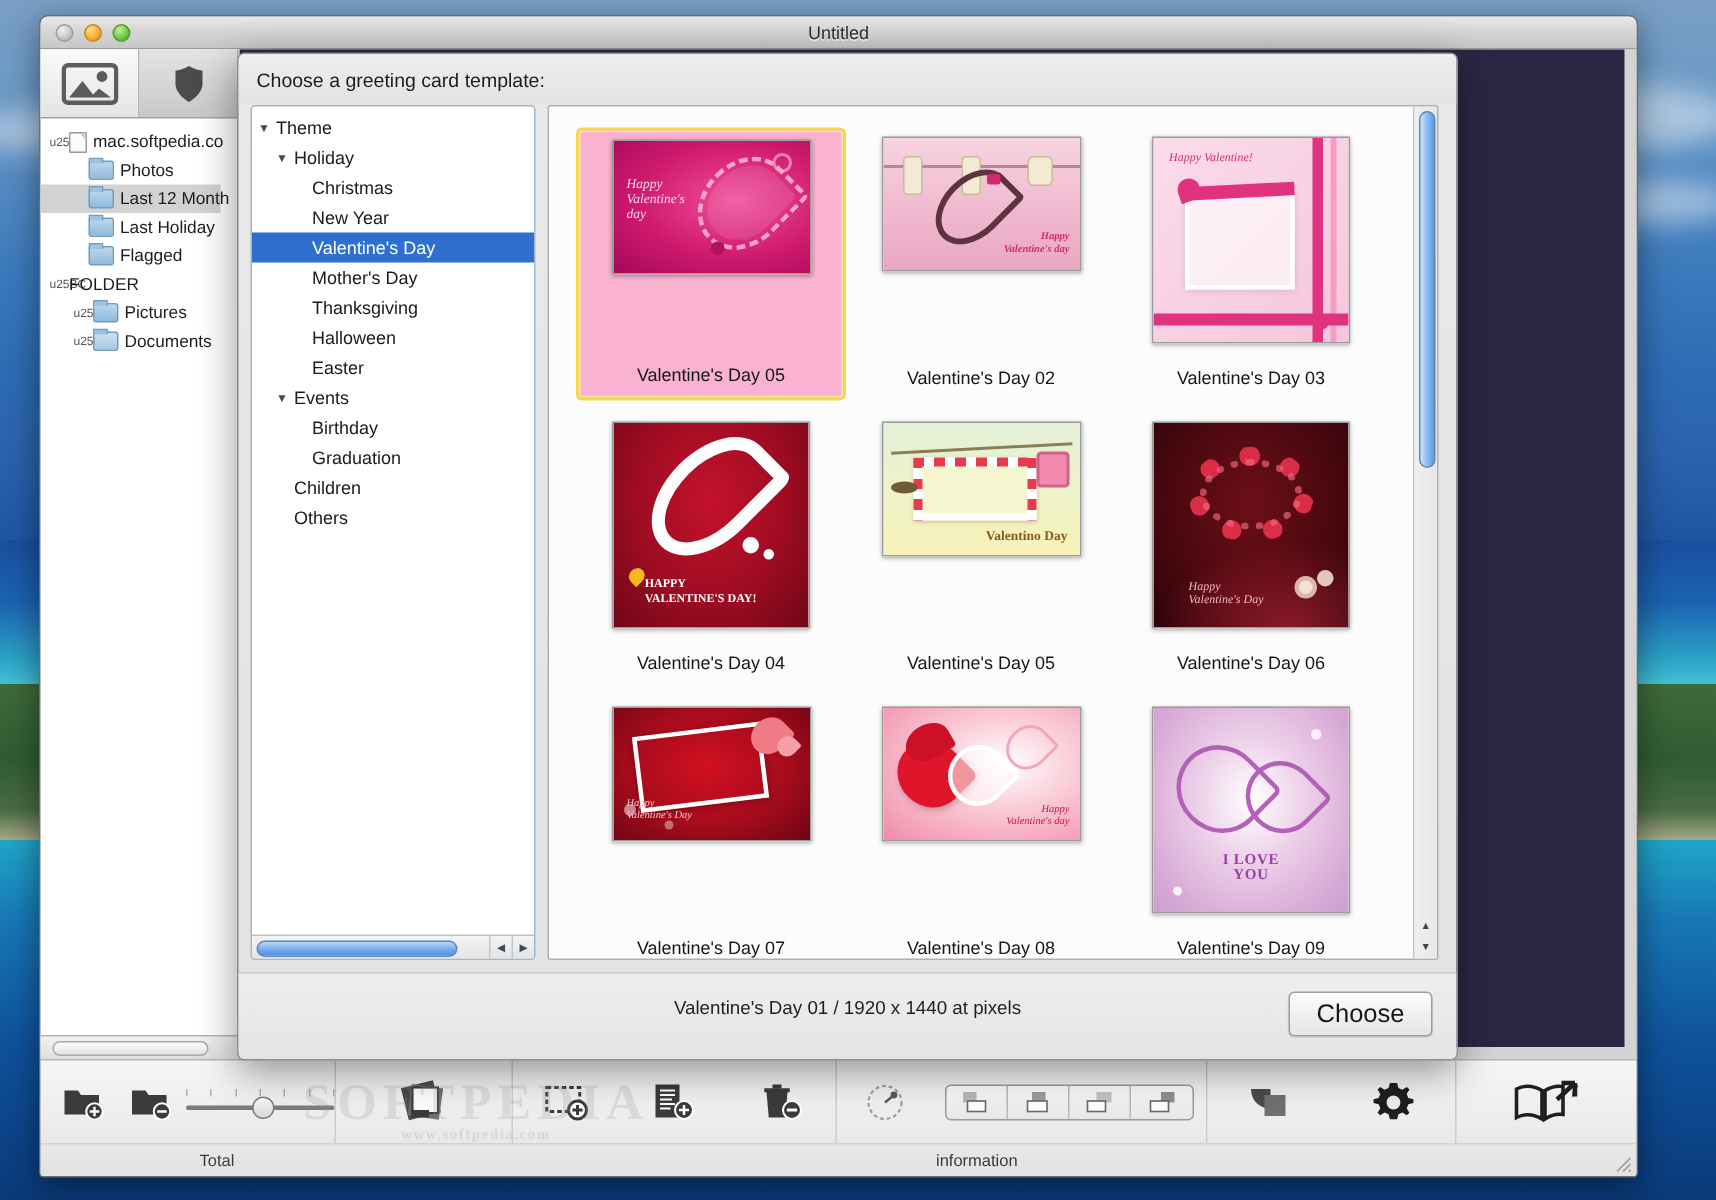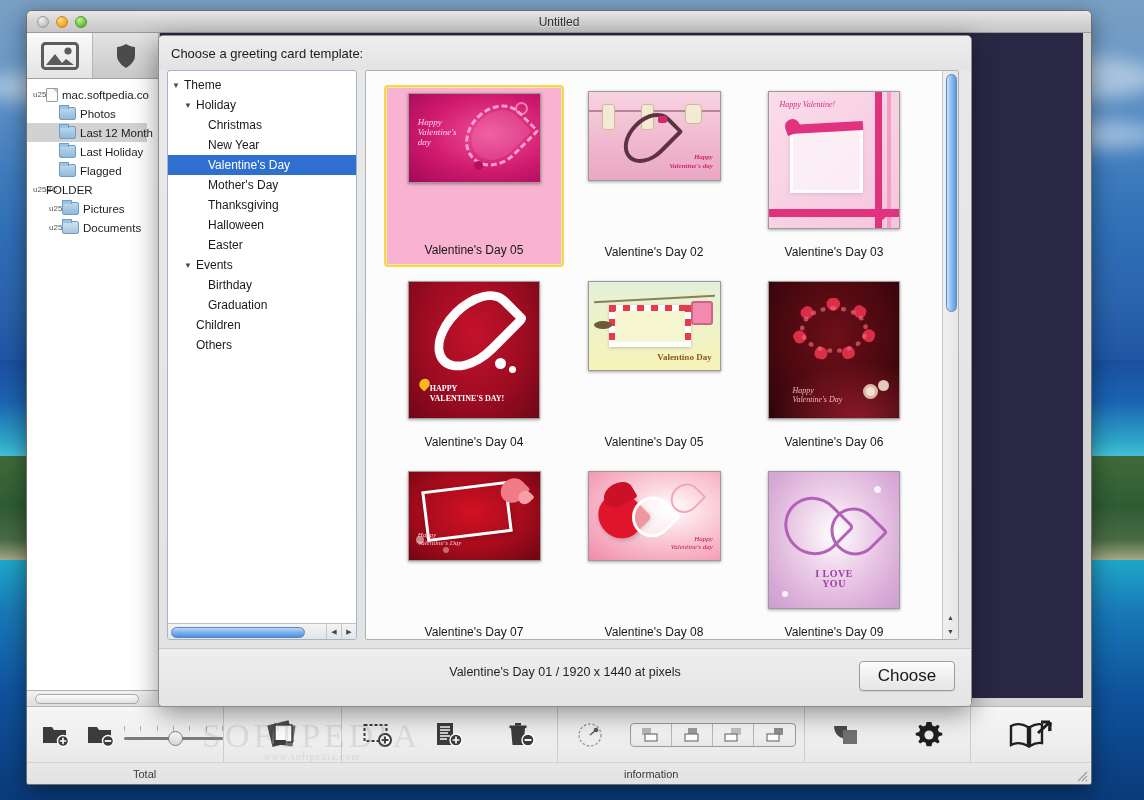--- a/index.html
+++ b/index.html
@@ -136,21 +136,21 @@
     height: 22px; border-top: 1px solid #d2d2d2; display: flex; align-items: center;
     font-size: 11px; color: #3a3a3a; position: relative;
   }
   #status-total { position: absolute; left: 106px; }
   #status-info  { position: absolute; left: 597px; text-align: center; }
   #grip { position: absolute; right: 3px; bottom: 2px; width: 14px; height: 14px; }
 
   
   #watermark {
     position: absolute; left: 175px; bottom: 22px; font-size: 34px; letter-spacing: 4px;
-    color: rgba(150,150,150,0.22); font-weight: normal; pointer-events: none;
+    color: rgba(150,150,150,0.22); font-weight: bold; pointer-events: none;
     font-family: "Liberation Serif", serif;
   }
   #watermark small { display: block; font-size: 10px; letter-spacing: 1px; text-align: center; margin-top: -4px; }
 
   
   #zoom-slider { width: 104px; position: relative; height: 26px; }
   #zoom-slider .track { position: absolute; left: 0; right: 0; top: 15px; height: 3px; background: #7b7b7b; border-radius: 2px; }
   #zoom-slider .ticks { position: absolute; left: 0; right: 0; top: 4px; display: flex; justify-content: space-between; }
   #zoom-slider .ticks i { width: 1px; height: 5px; background: #b0b0b0; display: block; }
   #zoom-slider .knob {

